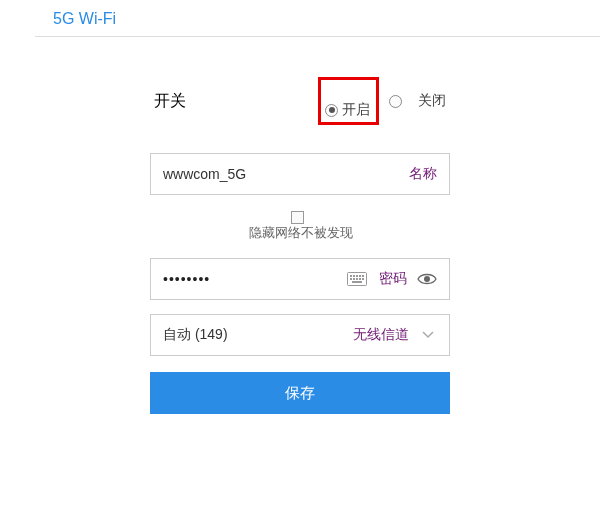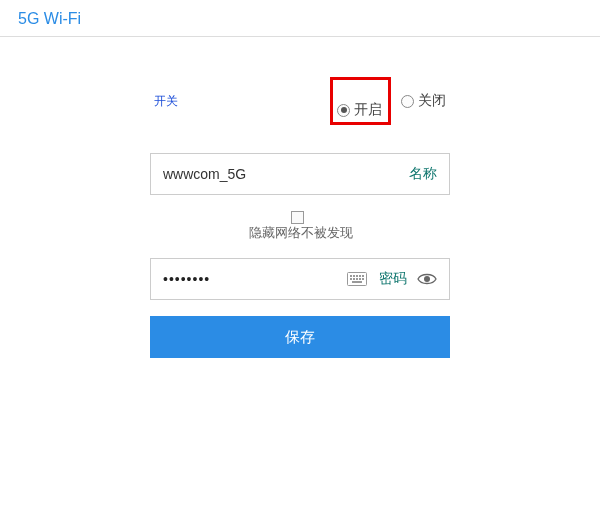--- a/index.html
+++ b/index.html
@@ -8,61 +8,62 @@
     padding: 0;
     font-family: "Microsoft YaHei", Arial, sans-serif;
     font-size: 14px;
     color: #333;
     background: #fff;
     width: 600px;
   }
   .header {
     padding: 10px 18px 8px 18px;
     border-bottom: 1px solid #ddd;
+    margin-left: 35px;
   }
   .header-title {
     color: #2b8ce5;
     font-size: 16px;
   }
   .form-area {
     padding: 40px 0 0 150px;
     width: 450px;
   }
   .row {
     margin-bottom: 14px;
     border-radius: 20px;
   }
   .switch-row {
     display: flex;
     align-items: center;
     margin-bottom: 28px;
   }
   .switch-label {
-    color: #1d4ed8;
-    font-size: 12px;
+    color: #000000;
+    font-size: 16px;
     flex: 0 0 auto;
     margin-right: auto;
     padding-left: 4px;
   }
   .radio-group {
     display: flex;
     align-items: center;
     gap: 6px;
   }
   .radio-on-box {
     border: 3px solid #e80000;
     padding: 21px 6px 3px 4px;
     display: flex;
     align-items: center;
     gap: 4px;
   }
   .radio-off-box {
     display: flex;
     align-items: center;
-    gap: 4px;
+    gap: 16px;
     padding: 3px 4px;
   }
   .radio-outer {
     width: 13px;
     height: 13px;
     border: 1px solid #888;
     border-radius: 50%;
     display: flex;
     align-items: center;
     justify-content: center;
@@ -92,21 +93,21 @@
     color: #333;
     font-size: 14px;
     margin-right: auto;
   }
   .pwd-dots {
     letter-spacing: 1px;
     font-size: 14px;
     color: #222;
   }
   .field-label {
-    color: #0f766e;
+    color: #701a75;
     font-size: 14px;
     margin-left: 8px;
   }
   .chev {
     width: 18px;
     display: flex;
     align-items: center;
     justify-content: center;
     margin-left: 10px;
   }
@@ -213,19 +214,30 @@
       <span class="field-label">密码</span>
       <span class="eye-ico">
         <svg width="20" height="14" viewBox="0 0 20 14">
           <path d="M1 7 C4 1 16 1 19 7 C16 13 4 13 1 7 Z" fill="none" stroke="#666" stroke-width="1.3"></path>
           <circle cx="10" cy="7" r="3" fill="#666"></circle>
         </svg>
       </span>
     </div>
   </div>
 
+  <div class="row">
+    <div class="field">
+      <span class="field-value">自动 (149)</span>
+      <span class="field-label">无线信道</span>
+      <span class="chev">
+        <svg width="14" height="14" viewBox="0 0 14 14">
+            <path d="M2 4 L7 9 L12 4" stroke="#aaa" stroke-width="1.5" fill="none"></path>
+          </svg>
+      </span>
+    </div>
+  </div>
 
 
   <div class="save-btn">
     <span>保存</span>
   </div>
 
 </div>
 
 </body></html>

